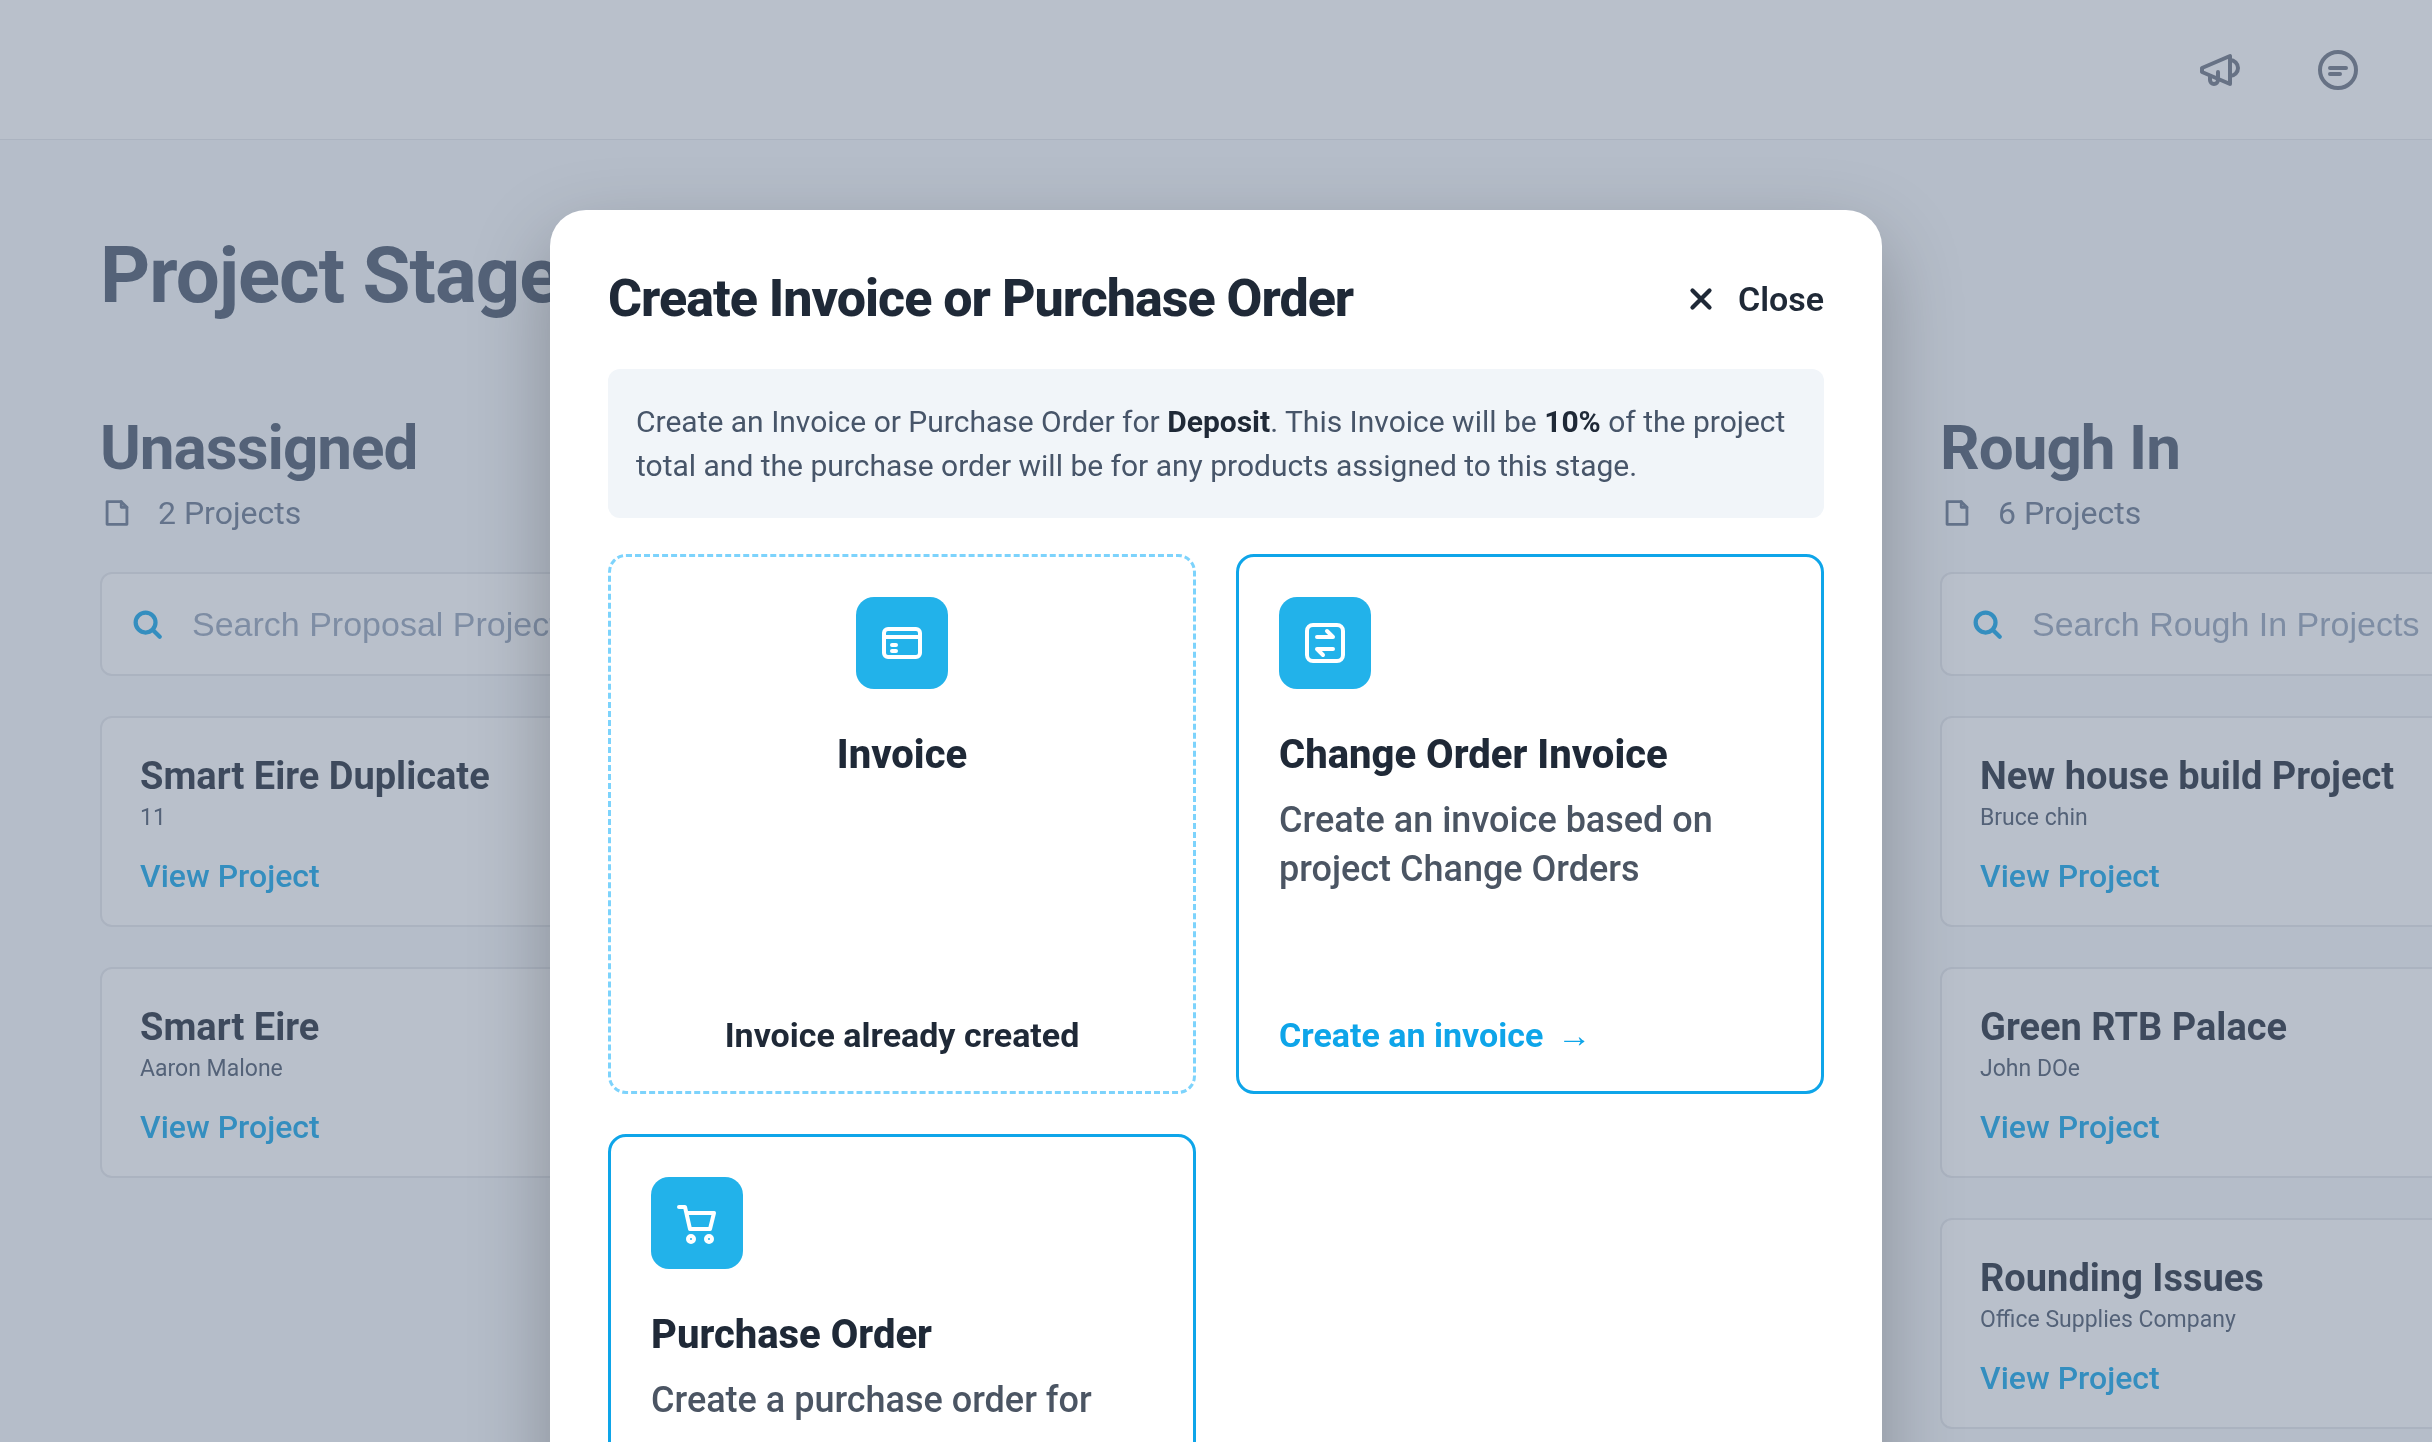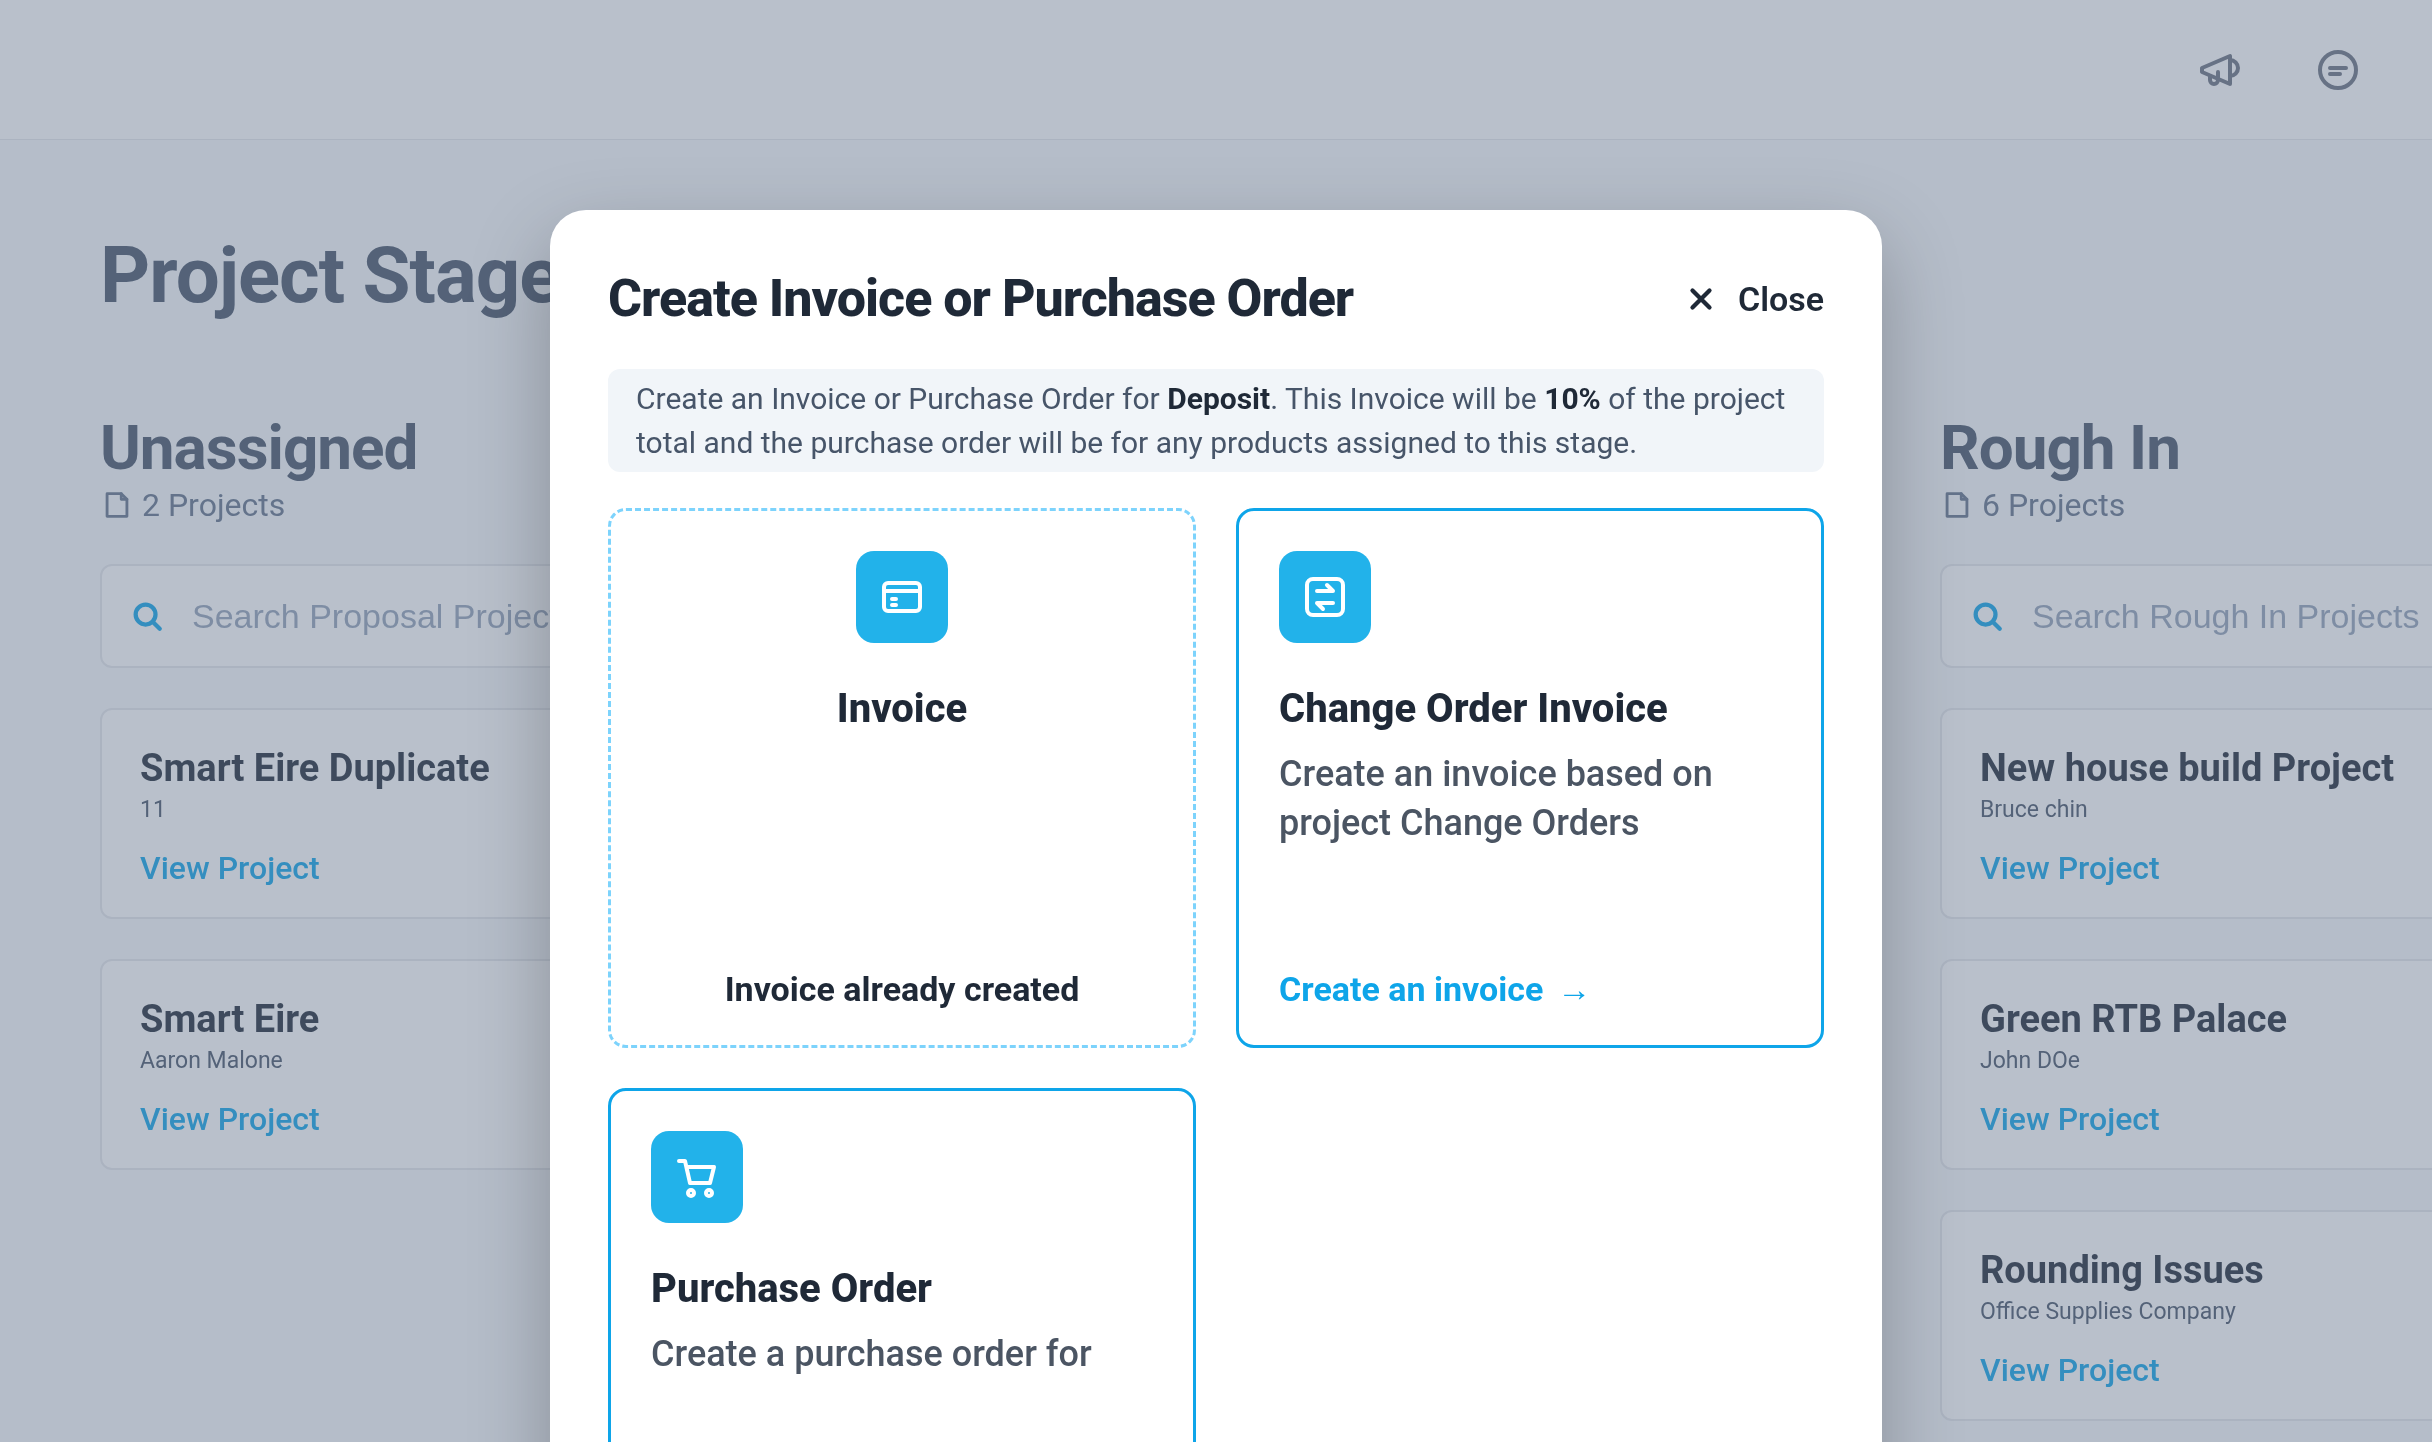--- a/index.html
+++ b/index.html
@@ -35,21 +35,21 @@
     display:flex; gap: 60px;
   }
   .col {
     width: 860px; flex:0 0 auto;
     display:flex; flex-direction:column;
   }
   .col-title {
     font-size: 62px; font-weight:700; color:#475569; letter-spacing:-1px;
   }
   .col-sub {
-    display:flex; align-items:center; gap:8px; margin-top:2px;
+    display:flex; align-items:center; gap:24px; margin-top:10px;
     color:#64748b; font-size:32px;
   }
   .col-sub svg { flex:0 0 auto; }
 
   .searchbox {
     margin-top: 40px;
     height: 104px; border:2px solid #e5e7eb; border-radius:12px; background:#fff;
     display:flex; align-items:center; padding:0 28px; gap:28px;
   }
   .searchbox svg { color:#0ea5e9; }
@@ -80,21 +80,21 @@
   }
   .modal-title {
     font-size:52px; font-weight:800; color:#1f2937; letter-spacing:-1px;
   }
   .closebtn {
     display:flex; align-items:center; gap:20px; color:#1f2937; cursor:pointer;
     font-size:34px; font-weight:600;
   }
   .modal-note {
     margin-top: 40px;
-    background:#f1f5f9; border-radius:12px; padding:8px 28px;
+    background:#f1f5f9; border-radius:12px; padding:31px 28px;
     color:#475569; font-size:30px; line-height:1.45;
   }
   .modal-note b { color:#1f2937; }
 
   .option-grid {
     margin-top: 36px;
     display:grid; grid-template-columns: 1fr 1fr; gap:40px;
   }
   .option {
     border:3px solid #0ea5e9; border-radius:18px; padding:40px 40px 36px;

